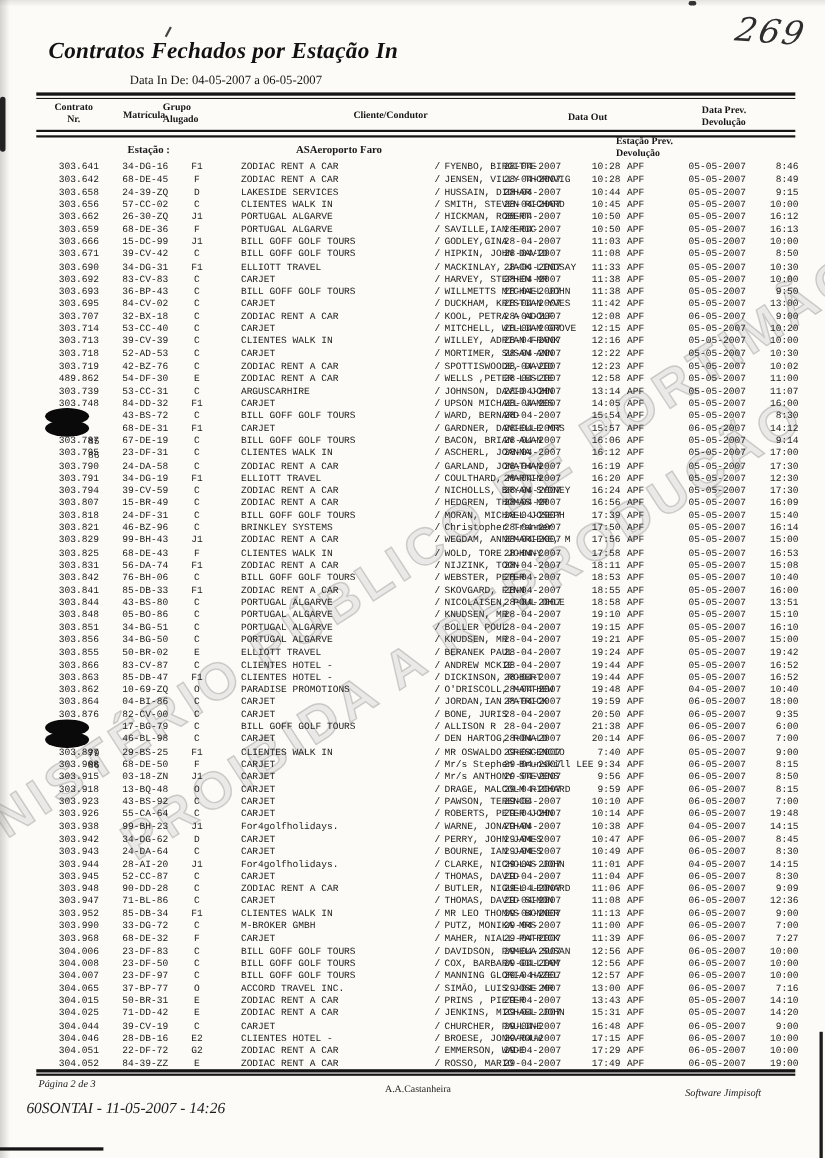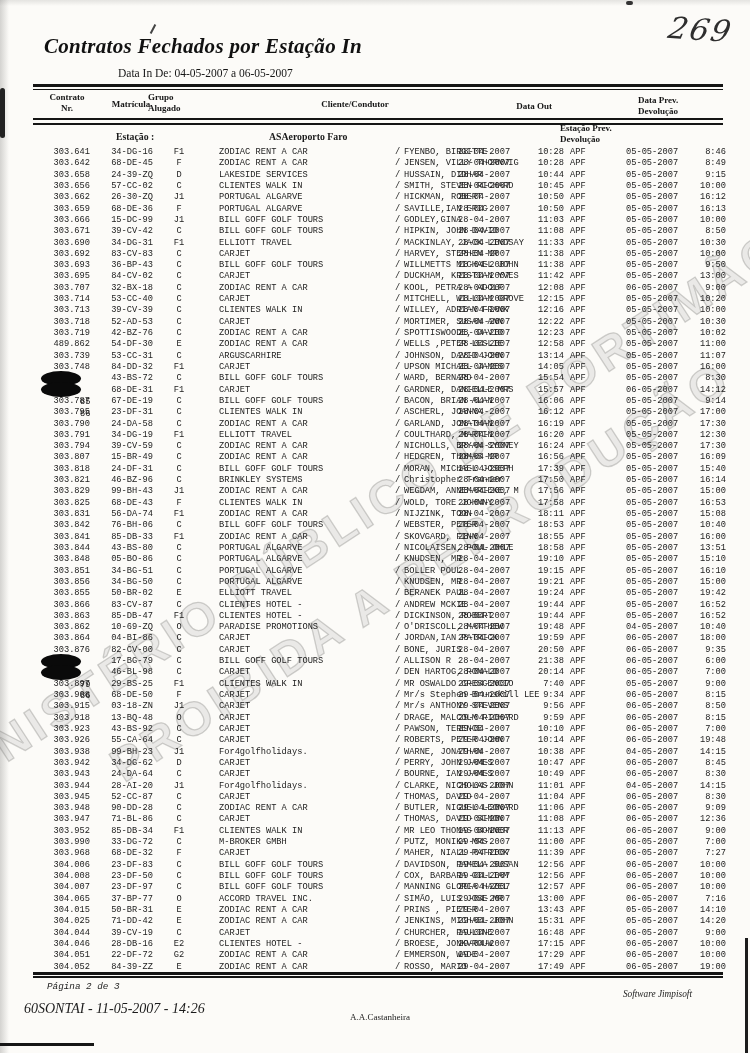--- a/index.html
+++ b/index.html
@@ -58,22 +58,22 @@
 
   
   .wm{position:absolute;left:-70px;top:760px;transform:rotate(-33deg);transform-origin:0 0;
       pointer-events:none;}
   .wm-line{font-family:"Liberation Sans",sans-serif;font-weight:bold;font-size:47px;
            letter-spacing:5px;white-space:nowrap;color:rgba(128,126,124,.14);
            -webkit-text-stroke:1.3px rgba(110,108,106,.30);}
   .wm-line2{margin-left:150px;margin-top:26px;}
 
   
-  .f-page{position:absolute;left:47px;top:981px;font-size:9.3px;font-style:italic;font-family:Liberation Mono, monospace;}
-  .f-sign{position:absolute;left:300px;top:985px;width:160px;text-align:center;font-size:9px;margin-top:27px;}
+  .f-page{position:absolute;left:35px;top:981px;font-size:9.3px;font-style:italic;}
+  .f-sign{position:absolute;left:300px;top:985px;width:160px;text-align:center;font-size:9px;}
   .f-soft{position:absolute;right:58px;top:989px;font-size:9.3px;font-style:italic;}
   .f-sys{position:absolute;left:24px;top:1001px;font-size:14px;font-style:italic;}
 
   
   .art{position:absolute;background:#161616;}
   .art-leftblotch{left:0;top:88px;width:5px;height:50px;border-radius:3px;background:#222;}
   .art-rightline{right:2px;top:938px;width:3px;height:115px;background:#1c1c1c;}
   .art-bottomline{left:0;top:1043px;width:94px;height:3px;}
   .art-topdot{left:626px;top:1px;width:7px;height:4px;border-radius:2px;background:#333;}
 </style>

